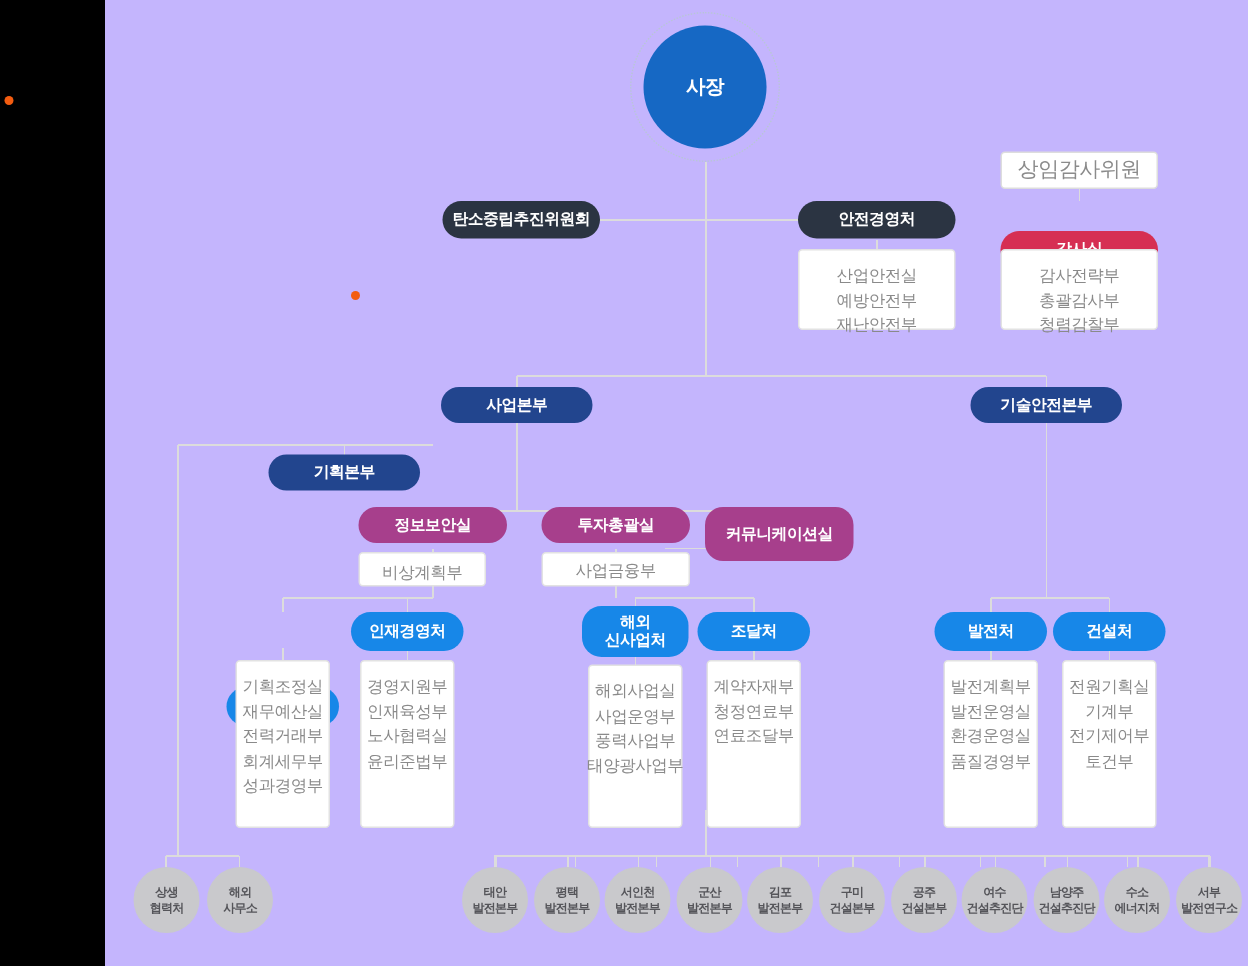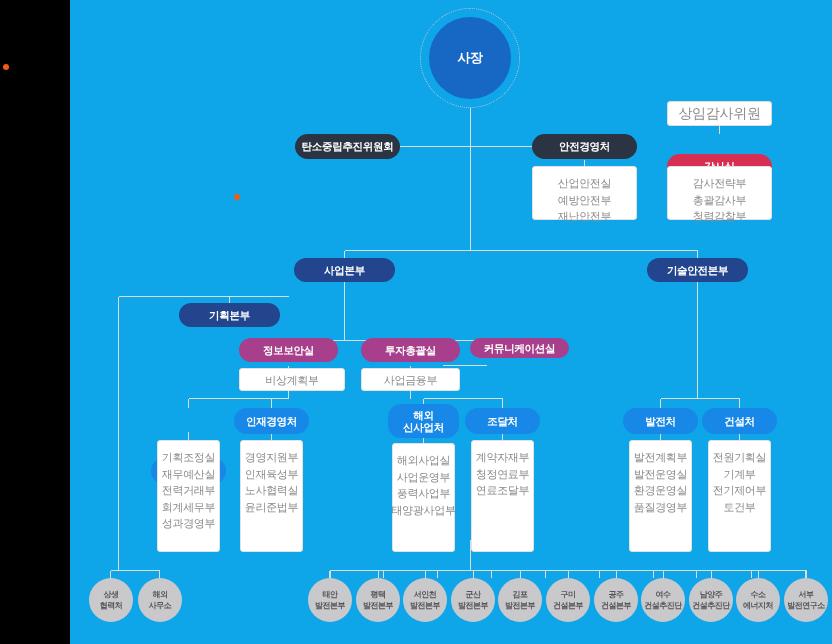--- a/index.html
+++ b/index.html
@@ -2,21 +2,21 @@
 <html><head>
 <meta charset="utf-8">
 <style>
   * { box-sizing: border-box; margin: 0; padding: 0; }
   html, body {
     width: 832px; height: 644px;
     background: #ffffff;
     font-family: "DejaVu Sans", "Liberation Sans", sans-serif;
     overflow: hidden;
   }
-  #root { position: relative; width: 832px; height: 644px; background:#0ea5e9; }
+  #root { position: relative; width: 832px; height: 644px; background:#c4b5fd; }
 
   
   .rail { position:absolute; left:0; top:0; width:70px; height:644px; background:#000; }
   .rail-dot { position:absolute; left:3px; top:64px; width:6px; height:6px; border-radius:50%; background:#f35c10; }
   .stray-dot { position:absolute; left:234px; top:194px; width:6px; height:6px; border-radius:50%; background:#f35c10; }
 
   
   .lines { position:absolute; left:0; top:0; width:832px; height:644px; pointer-events:none; }
 
   
@@ -182,30 +182,30 @@
     <div class="li">감사전략부</div>
     <div class="li">총괄감사부</div>
     <div class="li">청렴감찰부</div>
   </div>
 
   <div class="node pill dblue" style="left:647px; top:258px; width:101px; height:24px;">기술안전본부</div>
   <div class="node pill dblue" style="left:294px; top:258px; width:101px; height:24px;">사업본부</div>
   <div class="node pill dblue" style="left:179px; top:303px; width:101px; height:24px;">기획본부</div>
 
   <div class="node pill magenta" style="left:239px; top:338px; width:99px; height:24px;">정보보안실</div>
-  <div class="listbox" style="left:239px; top:368px; width:106px; height:23px; padding-top:4px;">
+  <div class="listbox" style="left:239px; top:368px; width:85px; height:23px; padding-top:4px;justify-content:flex-end;">
     <div class="li">비상계획부</div>
   </div>
 
   <div class="node pill magenta" style="left:361px; top:338px; width:99px; height:24px;">투자총괄실</div>
   <div class="listbox" style="left:361px; top:368px; width:99px; height:23px; padding-top:4px;">
     <div class="li">사업금융부</div>
   </div>
 
-  <div class="node pill magenta" style="left:470px; top:338px; width:99px; height:20px;">커뮤니케이션실</div>
+  <div class="node pill magenta" style="left:470px; top:338px; width:99px; height:36px;">커뮤니케이션실</div>
 
   <div class="node pill bblue" style="left:151px; top:430px; width:75px; height:26px;margin-top:28px;">기획처</div>
   <div class="listbox" style="left:157px; top:440px; width:63px; height:112px;">
     <div class="li">기획조정실</div>
     <div class="li">재무예산실</div>
     <div class="li">전력거래부</div>
     <div class="li">회계세무부</div>
     <div class="li">성과경영부</div>
   </div>
 

